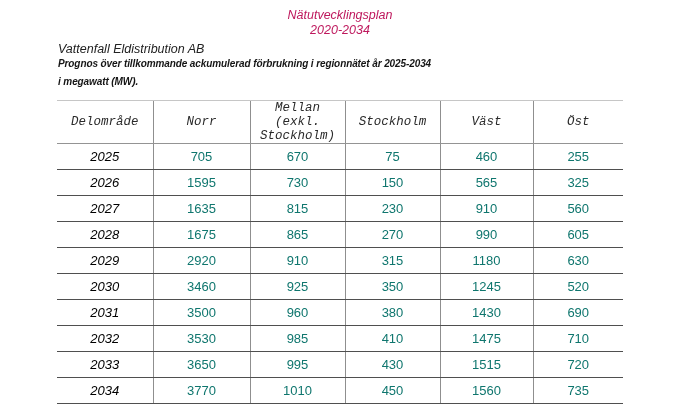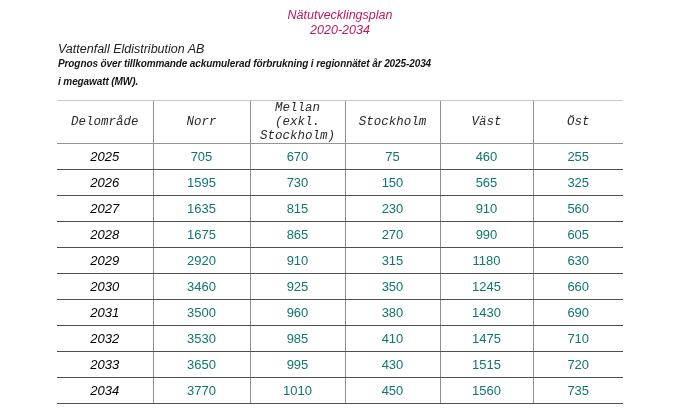--- a/index.html
+++ b/index.html
@@ -167,21 +167,21 @@
         <td>315</td>
         <td>1180</td>
         <td>630</td>
       </tr>
       <tr>
         <th class="year-cell">2030</th>
         <td>3460</td>
         <td>925</td>
         <td>350</td>
         <td>1245</td>
-        <td>660</td>
+        <td>520</td>
       </tr>
       <tr>
         <th class="year-cell">2031</th>
         <td>3500</td>
         <td>960</td>
         <td>380</td>
         <td>1430</td>
         <td>690</td>
       </tr>
       <tr>

